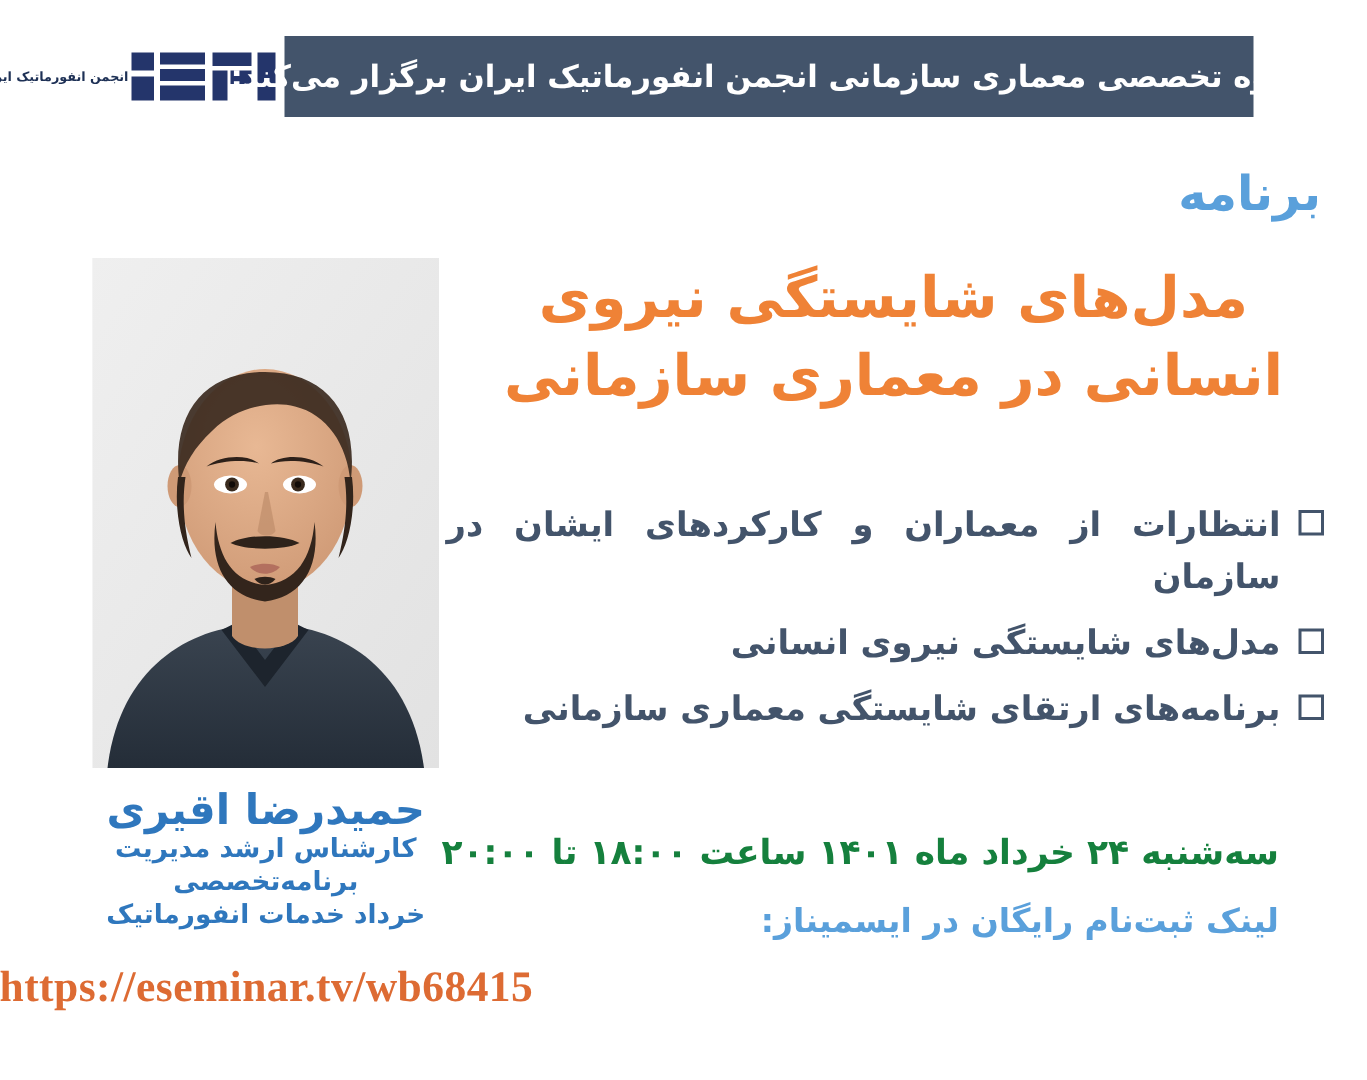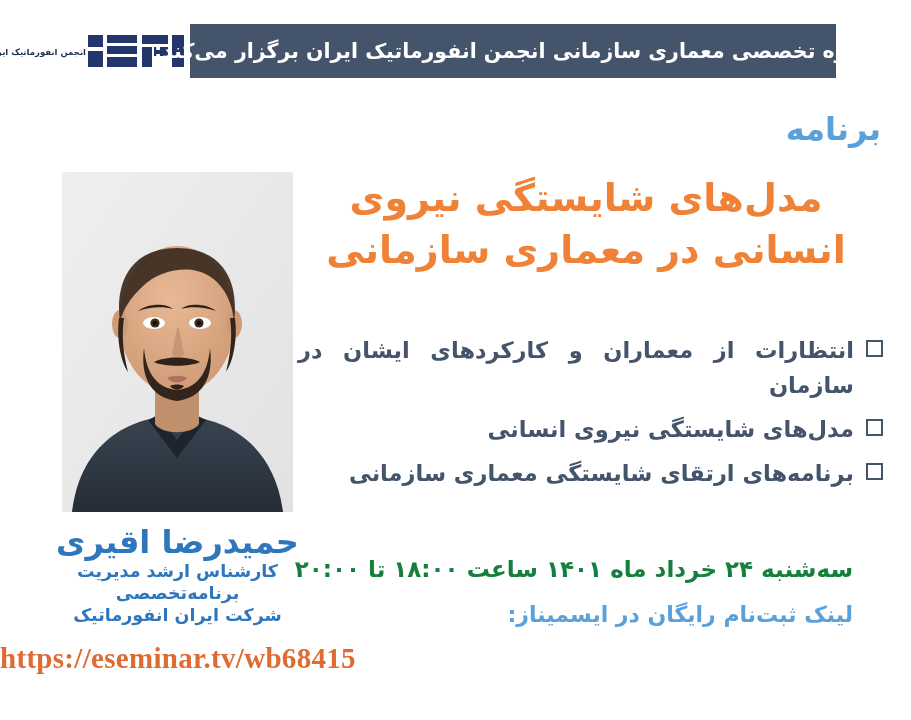--- a/index.html
+++ b/index.html
@@ -86,21 +86,21 @@
   .photo-frame svg { display: block; }
 
   .speaker-block {
     position: absolute;
     left: 20px;
     top: 524px;
     width: 315px;
     text-align: center;
   }
   .speaker-name {
-    font-size: 32px;
+    font-size: 28px;
     font-weight: bold;
     color: #2f77bd;
     line-height: 1.15;
     letter-spacing: -0.5px;
   }
   .speaker-role {
     font-size: 17.5px;
     font-weight: bold;
     color: #2f77bd;
     line-height: 1.25;
@@ -120,21 +120,21 @@
     right: 30px;
     top: 112px;
     font-size: 32px;
     font-weight: bold;
     color: #5aa0db;
     line-height: 1.1;
     text-align: right;
   }
   .title {
     position: absolute;
-    right: 40px;
+    right: 30px;
     top: 172px;
     width: 570px;
     font-size: 38px;
     font-weight: bold;
     color: #ef8236;
     line-height: 1.38;
     text-align: center;
   }
 
   .bullets {
@@ -290,21 +290,21 @@
     <path d="M82 176 C 78 206, 90 226, 115 229 C 140 226, 152 206, 148 176
              C 146 200, 136 216, 115 218 C 94 216, 84 200, 82 176 Z" fill="#33251c"></path>
     <path d="M105 206 C 110 203, 120 203, 125 206 C 120 212, 110 212, 105 206 Z" fill="#b3705f"></path>
     <path d="M108 214 C 112 212, 118 212, 122 214 C 118 219, 112 219, 108 214 Z" fill="#2e221a"></path>
   </svg>
 </div>
 
 <div class="speaker-block">
   <div class="speaker-name">حمیدرضا اقیری</div>
   <div class="speaker-role">کارشناس ارشد مدیریت برنامه‌تخصصی</div>
-  <div class="speaker-org">شرکت ایران انفورماتیک</div>
+  <div class="speaker-org">خرداد خدمات انفورماتیک</div>
 </div>
 
 <div class="kicker">برنامه</div>
 
 <div class="title">مدل‌های شایستگی نیروی انسانی در معماری سازمانی</div>
 
 <ul class="bullets">
   <li class="bullet">
     <span class="bullet-marker"></span>
     <span class="bullet-text">انتظارات از معماران و کارکردهای ایشان در سازمان</span>

